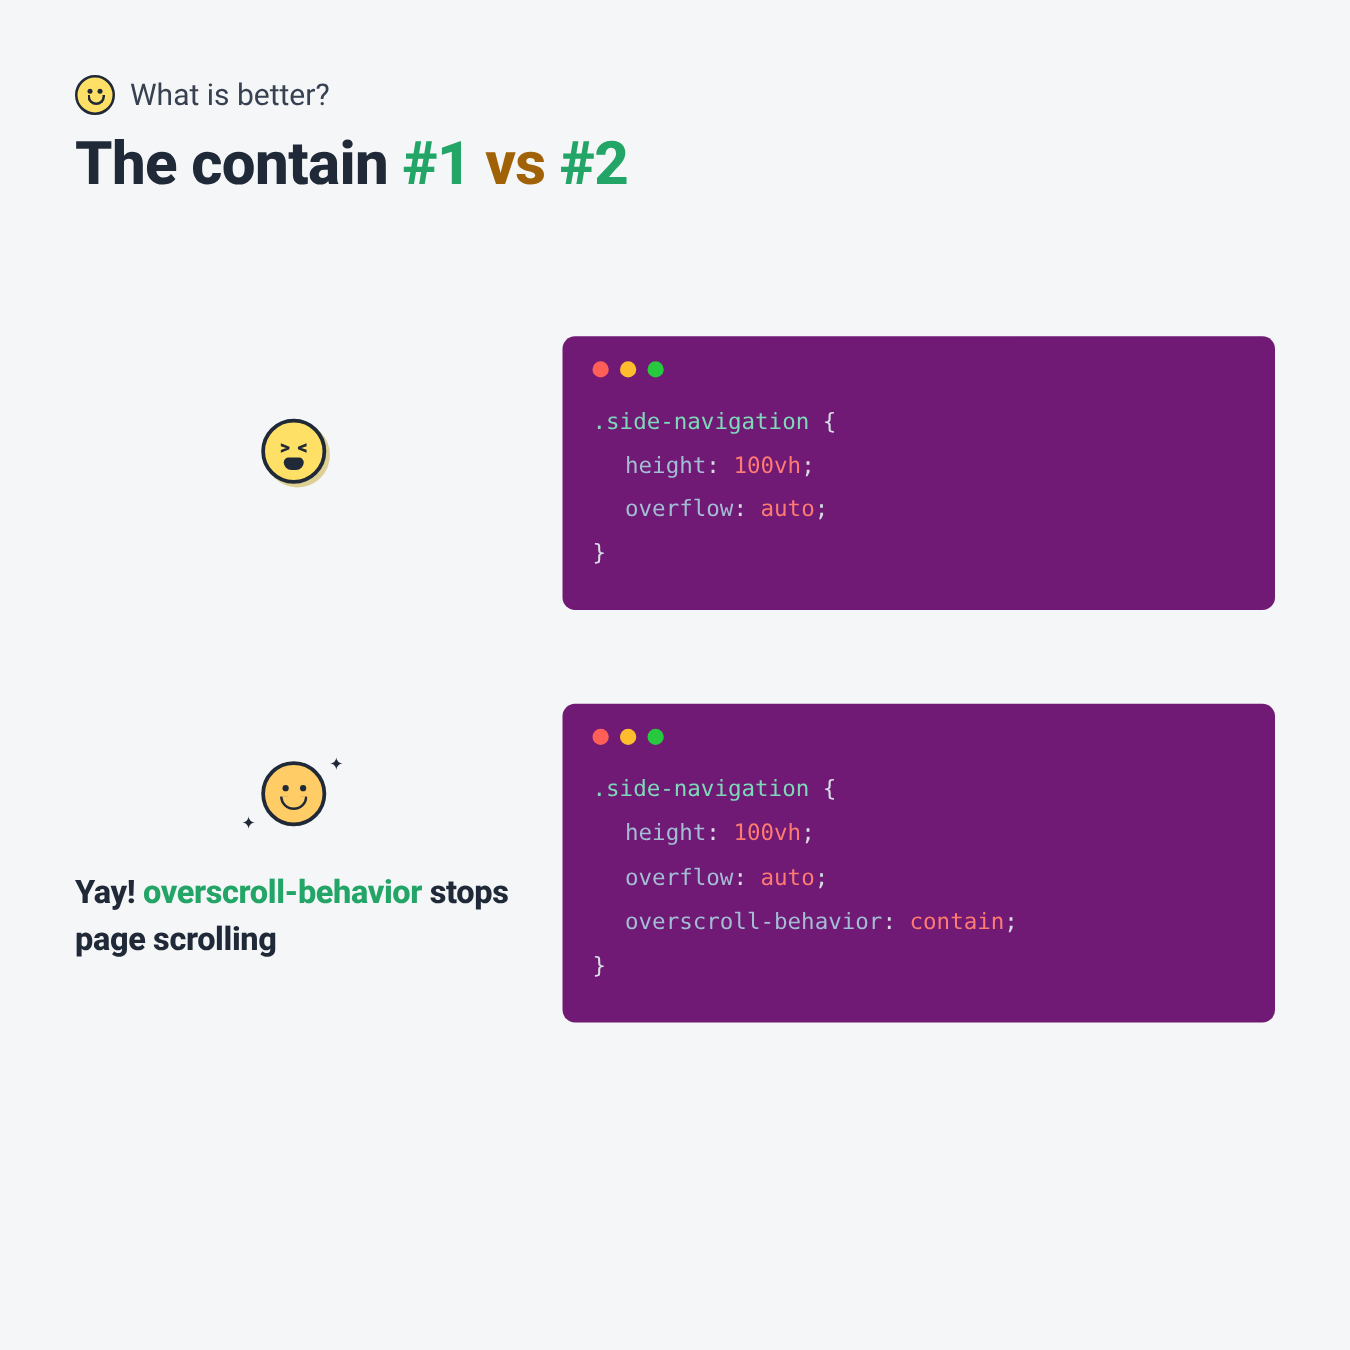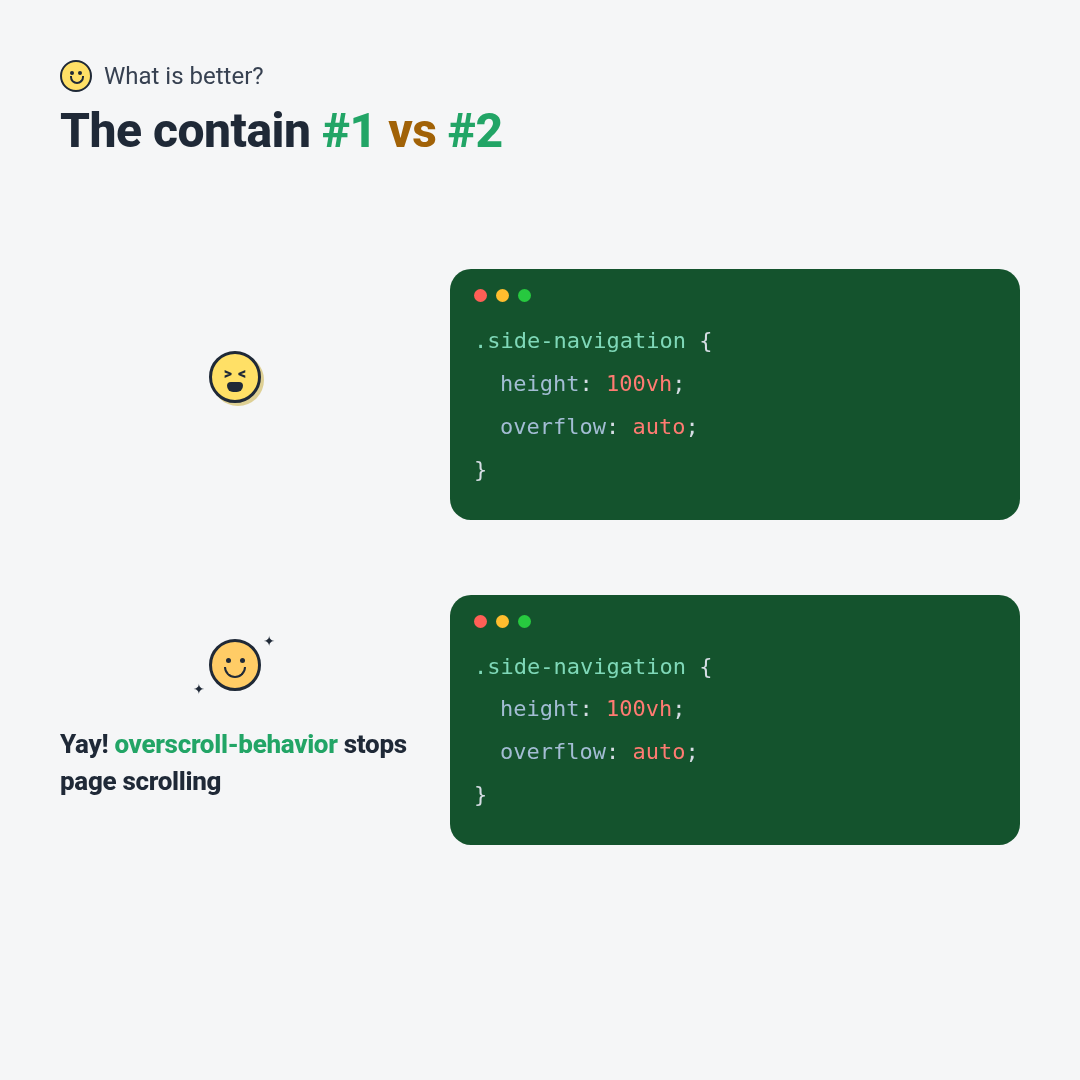--- a/index.html
+++ b/index.html
@@ -145,25 +145,25 @@
     .sparkle {
       position: absolute;
       font-size: 14px;
       color: #1f2937;
     }
     .sparkle.tr { top: -6px; right: -14px; }
     .sparkle.bl { bottom: -6px; left: -16px; }
 
     .code-block {
       flex: 1;
-      background: #14532d;
-      border-radius: 21px;
+      background: #701a75;
+      border-radius: 10px;
       padding: 20px 24px 28px;
       font-family: 'SF Mono', 'Monaco', 'Consolas', monospace;
-      font-size: 22px;
+      font-size: 18px;
       line-height: 1.95;
       color: #d6dde4;
     }
     .window-dots {
       display: flex;
       gap: 9px;
       margin-bottom: 18px;
     }
     .dot { width: 13px; height: 13px; border-radius: 50%; }
     .dot.red { background: #ff5f56; }
@@ -220,15 +220,16 @@
   </div>
   <div class="code-block">
     <div class="window-dots">
       <div class="dot red"></div>
       <div class="dot yellow"></div>
       <div class="dot green"></div>
     </div>
     <div class="code-line"><span class="c-sel">.side-navigation</span><span class="c-punct"> {</span></div>
     <div class="code-line"><span class="code-indent"></span><span class="c-prop">height</span><span class="c-punct">: </span><span class="c-val">100vh</span><span class="c-punct">;</span></div>
     <div class="code-line"><span class="code-indent"></span><span class="c-prop">overflow</span><span class="c-punct">: </span><span class="c-val">auto</span><span class="c-punct">;</span></div>
+    <div class="code-line"><span class="code-indent"></span><span class="c-prop">overscroll-behavior</span><span class="c-punct">: </span><span class="c-val">contain</span><span class="c-punct">;</span></div>
     <div class="code-line"><span class="c-punct">}</span></div>
   </div>
 </div>
 
 </body></html>

